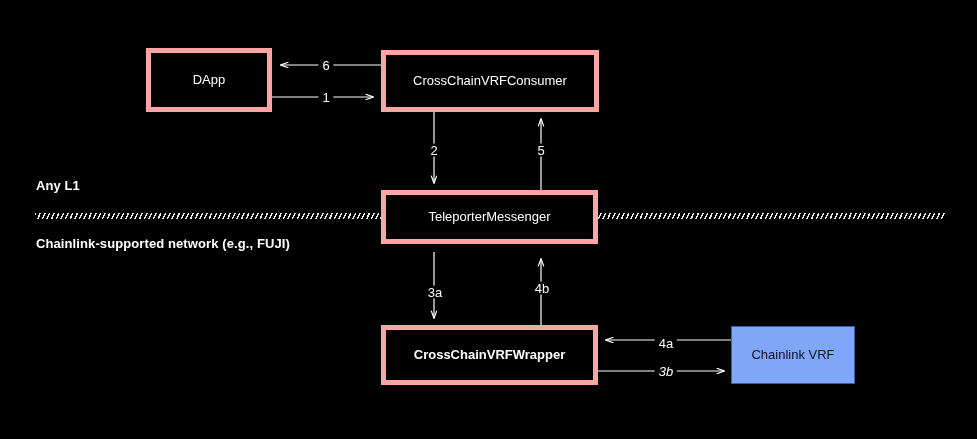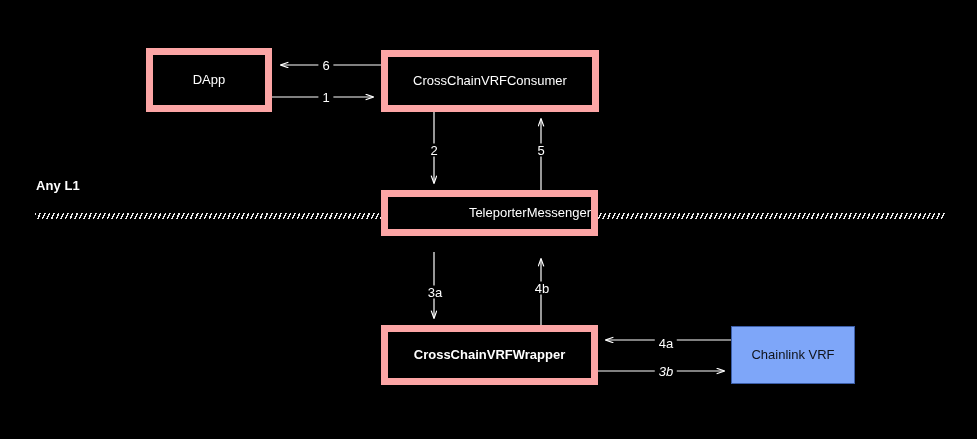--- a/index.html
+++ b/index.html
@@ -14,21 +14,21 @@
     background: #000000;
     overflow: hidden;
     font-family: "Liberation Sans", sans-serif;
   }
   .node {
     position: absolute;
     box-sizing: border-box;
     display: flex;
     align-items: center;
     justify-content: center;
-    border: 7px solid #fca5a5;
+    border: 5px solid #fca5a5;
     color: #ffffff;
     font-size: 13px;
     line-height: 1.2;
     text-align: center;
     background: #000000;
   }
   .node.accent {
     border: 1px solid #3c5ea8;
     color: #10131a;
     text-align: right;
@@ -81,20 +81,21 @@
   }
 </style>
 </head>
 <body>
 
 <div id="canvas">
 
   <div class="divider" style="left:35px; top:213px; width:910px;"></div>
 
   <div class="zone-label" style="left:36px; top:178px;">Any L1</div>
+  <div class="zone-label" style="left:36px; top:236px;">Chainlink-supported network (e.g., FUJI)</div>
 
   <svg class="edges" viewBox="0 0 977 439">
     <defs>
       <marker id="arrowhead" markerWidth="9" markerHeight="9" refX="8" refY="3.2" orient="auto" markerUnits="userSpaceOnUse">
         <path d="M0.6,0.4 L8.4,3.2 L0.6,6.0" stroke="#ffffff" stroke-width="1.2" fill="none"></path>
       </marker>
     </defs>
 
     <line x1="381" y1="65" x2="281" y2="65" marker-end="url(#arrowhead)"></line>
 
@@ -123,21 +124,21 @@
   <div class="edge-label" style="left:666px; top:371px;font-style:italic;">3b</div>
 
   <div class="node" style="left:146px; top:48px; width:126px; height:64px;">
     <span class="node-label">DApp</span>
   </div>
 
   <div class="node" style="left:381px; top:50px; width:218px; height:62px;">
     <span class="node-label">CrossChainVRFConsumer</span>
   </div>
 
-  <div class="node" style="left:381px; top:190px; width:217px; height:46px;justify-content:flex-end;">
+  <div class="node" style="left:381px; top:190px; width:217px; height:54px;">
     <span class="node-label">TeleporterMessenger</span>
   </div>
 
   <div class="node" style="left:381px; top:325px; width:217px; height:60px;font-weight:bold;">
     <span class="node-label">CrossChainVRFWrapper</span>
   </div>
 
   <div class="node accent" style="left:731px; top:326px; width:124px; height:58px; background:#7ea6f9;">
     <span class="node-label">Chainlink VRF</span>
   </div>

